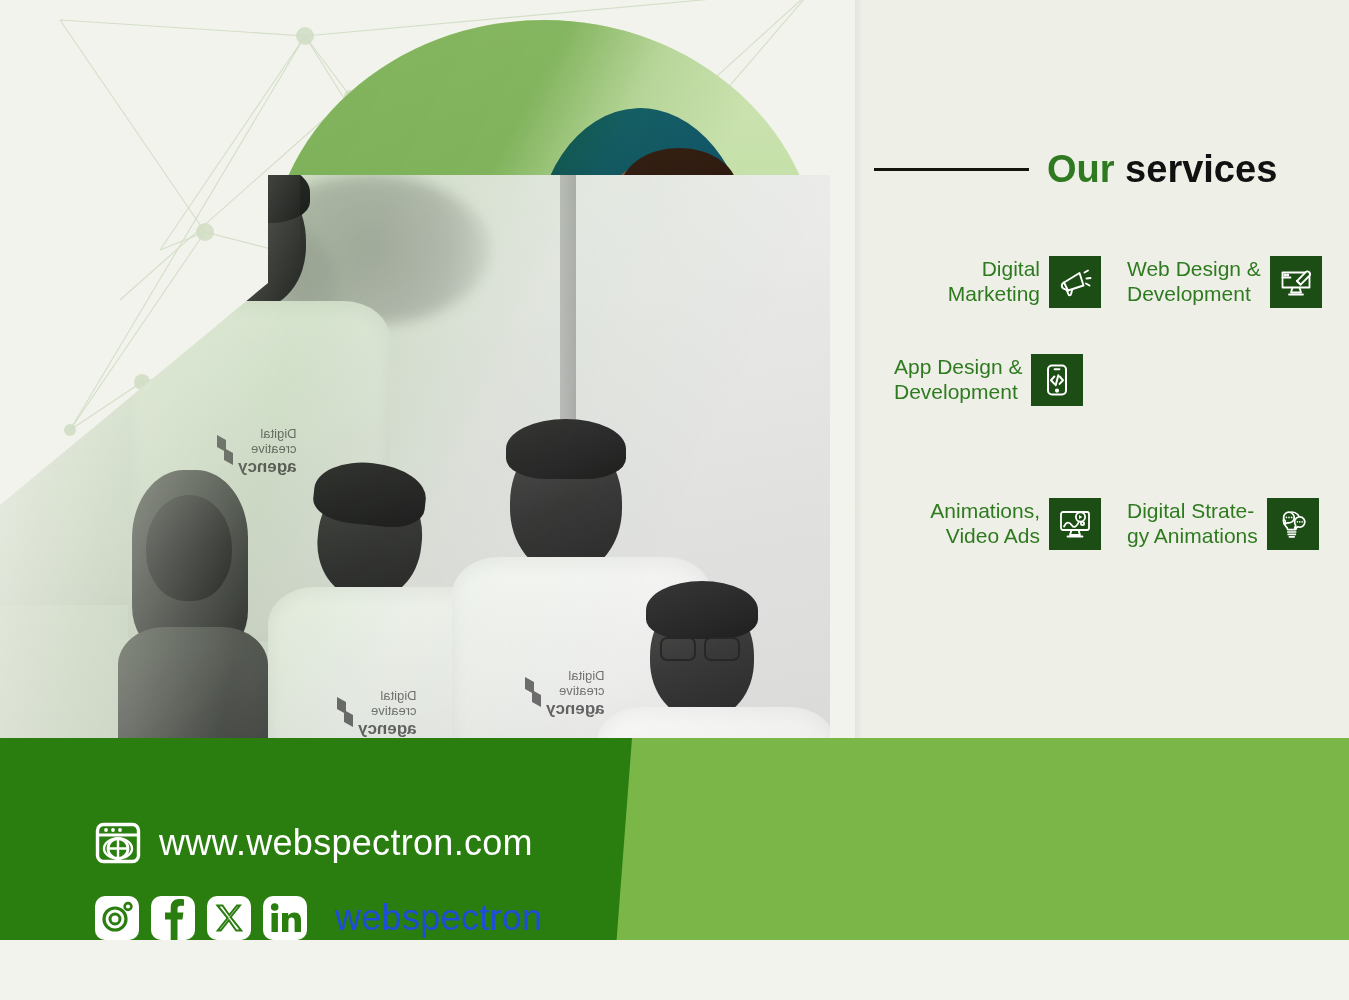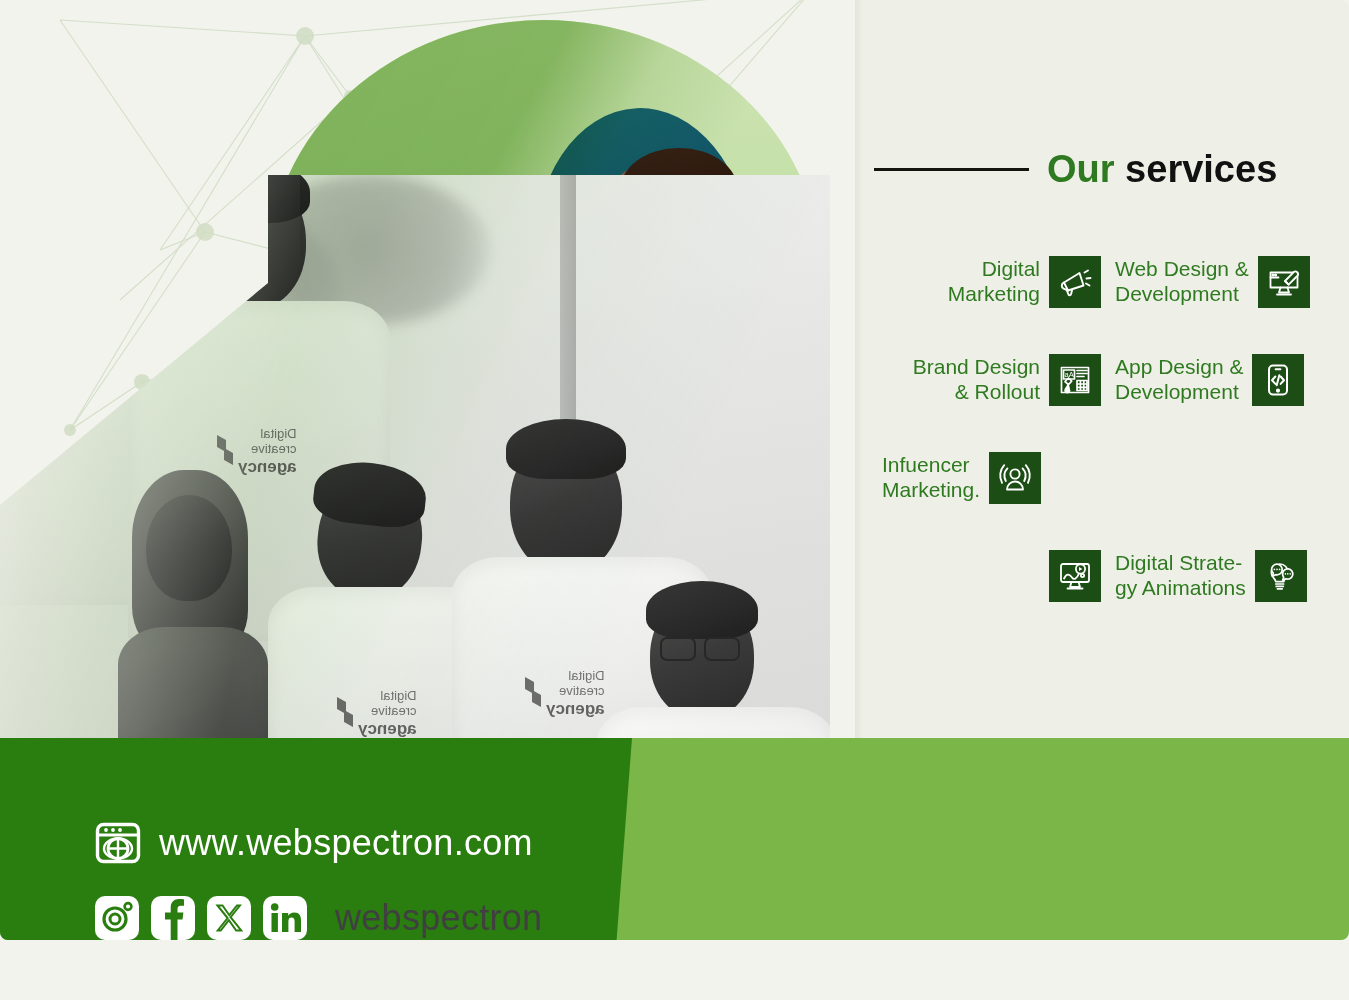--- a/index.html
+++ b/index.html
@@ -8,21 +8,20 @@
     font-family:"Liberation Sans", sans-serif;
     background:#f2f3ec;
     overflow:hidden;
     position:relative;
   }
   #poster {
     position:absolute; inset:0;
     width:1349px; height:940px;
     background:#f2f3ec;
     overflow:hidden;
-    border-radius:8px;
   }
 
   
   .netpattern { position:absolute; inset:0; z-index:1; pointer-events:none; }
 
   
   .services-panel {
     position:absolute; left:862px; top:0; width:487px; height:740px;
     background:#eef0e7; z-index:6;
   }
@@ -195,21 +194,21 @@
   }
 
   .footer-content { position:absolute; left:48px; top:820px; z-index:14; }
   .footer-row { display:flex; align-items:center;padding-left:47px; }
   .footer-row + .footer-row { margin-top:30px; }
   .site-text {
     color:#ffffff; font-size:36px; letter-spacing:.3px; margin-left:18px;
     font-family:"Liberation Sans", sans-serif; font-weight:400;
   }
   .handle-text {
-    color:#404040; font-size:36px; letter-spacing:.3px; margin-left:16px;
+    color:#1d4ed8; font-size:36px; letter-spacing:.3px; margin-left:16px;
     font-family:"Liberation Sans", sans-serif; font-weight:400;
   }
   .soc { width:44px; height:44px; margin-right:12px; }
 
   
   .svc-head {
     position:absolute; left:874px; top:148px; width:430px;
     display:flex; align-items:center; z-index:12;
   }
   .svc-rule { flex:0 0 155px; height:3px; background:#14140f; margin-right:18px; }
@@ -217,21 +216,21 @@
                font-family:"Liberation Sans", sans-serif; }
   .svc-title .accent { color:#2f7a20; }
 
   
   .svc-grid {
     position:absolute; left:868px; top:256px; width:466px; z-index:12;
   }
   .svc-row { display:flex; margin-bottom:46px; }
   .svc-col { width:233px; display:flex; align-items:center; }
   .svc-col.left { justify-content:flex-end; padding-right:0; }
-  .svc-col.right { justify-content:flex-start; padding-left:14px; }
+  .svc-col.right { justify-content:flex-start; padding-left:26px; }
   .svc-label {
     font-size:21px; color:#2f7a20; line-height:1.18; white-space:pre-line;
     font-family:"Liberation Sans", sans-serif;
   }
   .svc-col.left .svc-label { text-align:right; margin-right:9px; }
   .svc-col.right .svc-label { text-align:left; margin-left:0; margin-right:9px; }
   .svc-ico {
     flex:0 0 52px; width:52px; height:52px; background:#1b4d14;
     display:flex; align-items:center; justify-content:center;
   }
@@ -443,70 +442,43 @@
             <path d="M14.5 23.5 l-1.5 5 h10 l-1.5 -5"></path>
             <path d="M11 30.5 h14"></path>
             <path d="M19 17 l8.5 -8.7 a2.6 2.6 0 0 1 3.7 3.7 L22.6 20.6 Z" fill="#1b4d14"></path>
             <path d="M19 17 l3.6 3.6"></path>
           </svg>
         </div>
       </div>
     </div>
 
     <div class="svc-row">
-      <div class="svc-col left">
-        <div class="svc-label">Brand Design
-&amp; Rollout</div>
-        <div class="svc-ico">
-          <svg viewBox="0 0 36 36" fill="none" stroke="#fff" stroke-width="1.7" stroke-linecap="round" stroke-linejoin="round">
-            <path d="M4.5 5.5 h27 v25 h-27 z"></path>
-            <path d="M6.5 8 h11 v9 h-11 z"></path>
-            <text x="7.6" y="15.2" font-size="7.5" fill="#fff" stroke="none" font-family="Liberation Sans, sans-serif">aA</text>
-            <path d="M20 8.5 h10 M20 11.5 h10 M20 14.5 h7"></path>
-            <path d="M20 18.5 h10 v10 h-10 z M20 22 h10 M20 25.3 h10 M23.4 18.5 v10 M26.8 18.5 v10"></path>
-            <path d="M8 19.5 l3.5 -3.5 3.2 3.2 -3.3 3.4 z"></path>
-            <path d="M11.2 23 l-2.8 4.2 a2.2 2.2 0 1 0 3.8 0 z" fill="#fff" stroke="#fff"></path>
-          </svg>
-        </div>
-      </div>
       <div class="svc-col right">
         <div class="svc-label">App Design &amp;
 Development</div>
         <div class="svc-ico">
           <svg viewBox="0 0 36 36" fill="none" stroke="#fff" stroke-width="2" stroke-linecap="round" stroke-linejoin="round">
             <rect x="9" y="3.5" width="18" height="29" rx="4"></rect>
             <path d="M15.6 7.2 h4.8"></path>
             <circle cx="18" cy="28.6" r="1.1" fill="#fff"></circle>
             <path d="M15.4 14.5 L12 18.2 L15.4 21.9"></path>
             <path d="M20.6 14.5 L24 18.2 L20.6 21.9"></path>
             <path d="M19.3 13.3 L16.7 23.2"></path>
           </svg>
         </div>
       </div>
     </div>
 
     <div class="svc-row">
-      <div class="svc-col right">
-        <div class="svc-label">Infuencer
-Marketing.</div>
-        <div class="svc-ico">
-          <svg viewBox="0 0 36 36" fill="none" stroke="#fff" stroke-width="1.9" stroke-linecap="round" stroke-linejoin="round">
-            <circle cx="18" cy="14" r="4.6"></circle>
-            <path d="M10 29.5 a8 8 0 0 1 16 0 z"></path>
-            <path d="M25.6 8.4 a11 11 0 0 1 1.6 12.6"></path>
-            <path d="M10.4 8.4 a11 11 0 0 0 -1.6 12.6"></path>
-            <path d="M28.8 5.2 a15.5 15.5 0 0 1 2.2 17.6"></path>
-            <path d="M7.2 5.2 a15.5 15.5 0 0 0 -2.2 17.6"></path>
-          </svg>
-        </div>
-      </div>
     </div>
 
     <div class="svc-row">
       <div class="svc-col left">
+        <div class="svc-label">Animations,
+Video Ads</div>
         <div class="svc-ico">
           <svg viewBox="0 0 36 36" fill="none" stroke="#fff" stroke-width="1.8" stroke-linecap="round" stroke-linejoin="round">
             <rect x="4" y="6" width="28" height="18" rx="2"></rect>
             <path d="M14.5 24 l-1.5 5 h10 l-1.5 -5"></path>
             <path d="M10.5 30.5 h15"></path>
             <path d="M7 20.5 c3 -6 6 -4 8 -1 c2 3 5 1 7 -4"></path>
             <circle cx="23.5" cy="11" r="4.6" fill="#1b4d14"></circle>
             <path d="M22 8.9 l3.4 2.1 -3.4 2.1 z" fill="#fff" stroke="none"></path>
             <circle cx="25.5" cy="17.5" r="1.6"></circle>
           </svg>

